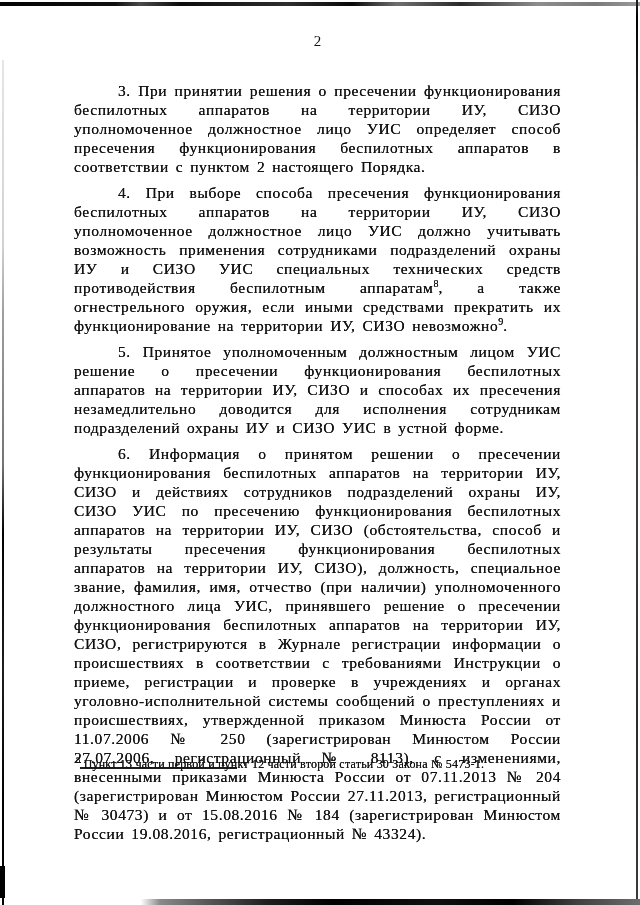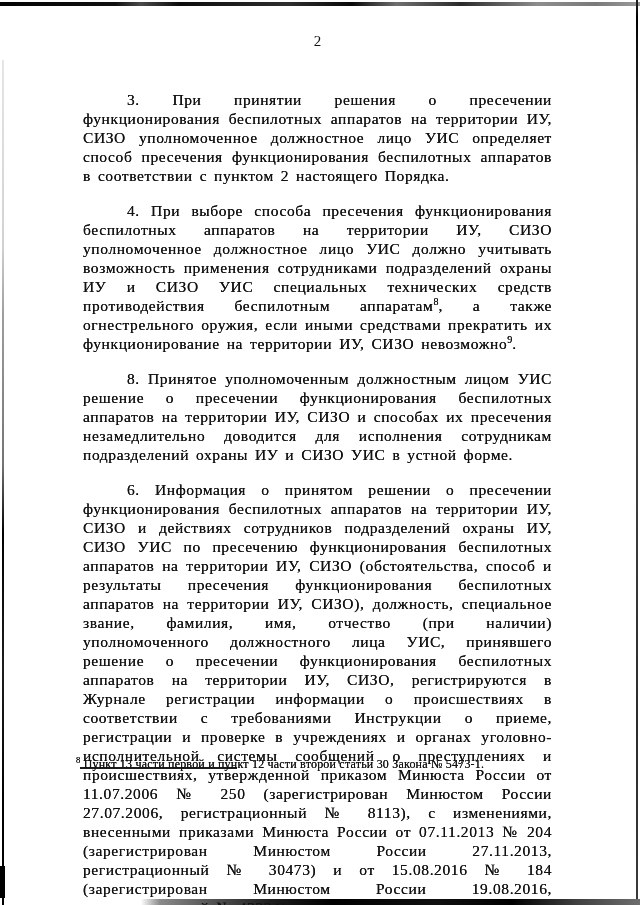--- a/index.html
+++ b/index.html
@@ -36,21 +36,21 @@
     position: absolute; top: 33px; left: 67px; width: 501px;
     text-align: center; font-size: 15px;
   }
   .body-text {
     position: absolute; top: 74px; left: 67px; width: 501px;
     font-size: 15.5px; line-height: 19px;
     text-align: justify;
     letter-spacing: 0.6px; word-spacing: 2.5px;
     text-shadow: 0 0 0.5px currentColor;
   }
-  .body-text p { margin: 16px; text-indent: 44px; }
+  .body-text p { margin: 7px; text-indent: 44px; }
   .body-text sup.fn-ref {
     font-size: 10px; line-height: 0; letter-spacing: 0;
     vertical-align: super;
   }
   .footnote-sep {
     position: absolute; left: 80px; top: 767px; width: 157px; height: 2px;
     background: #1c1c1c;
   }
   .footnotes {
     position: absolute; left: 76px; top: 756px; width: 485px;
@@ -68,20 +68,20 @@
 <div class="scan-right"></div>
 <div class="scan-left"></div>
 <div class="scan-bottom-left-mark"></div>
 <div class="scan-bottom"></div>
 
 <div class="page-number">2</div>
 
 <div class="body-text" id="document-body">
     <p>3. При принятии решения о пресечении функционирования беспилотных аппаратов на территории ИУ, СИЗО уполномоченное должностное лицо УИС определяет способ пресечения функционирования беспилотных аппаратов в соответствии с пунктом 2 настоящего Порядка.</p>
     <p>4. При выборе способа пресечения функционирования беспилотных аппаратов на территории ИУ, СИЗО уполномоченное должностное лицо УИС должно учитывать возможность применения сотрудниками подразделений охраны ИУ и СИЗО УИС специальных технических средств противодействия беспилотным аппаратам<sup class="fn-ref">8</sup>, а также огнестрельного оружия, если иными средствами прекратить их функционирование на территории ИУ, СИЗО невозможно<sup class="fn-ref">9</sup>.</p>
-    <p>8. Принятое уполномоченным должностным лицом УИС решение о пресечении функционирования беспилотных аппаратов на территории ИУ, СИЗО и способах их пресечения незамедлительно доводится для исполнения сотрудникам подразделений охраны ИУ и СИЗО УИС в устной форме.</p>
+    <p>5. Принятое уполномоченным должностным лицом УИС решение о пресечении функционирования беспилотных аппаратов на территории ИУ, СИЗО и способах их пресечения незамедлительно доводится для исполнения сотрудникам подразделений охраны ИУ и СИЗО УИС в устной форме.</p>
     <p>6. Информация о принятом решении о пресечении функционирования беспилотных аппаратов на территории ИУ, СИЗО и действиях сотрудников подразделений охраны ИУ, СИЗО УИС по пресечению функционирования беспилотных аппаратов на территории ИУ, СИЗО (обстоятельства, способ и результаты пресечения функционирования беспилотных аппаратов на территории ИУ, СИЗО), должность, специальное звание, фамилия, имя, отчество (при наличии) уполномоченного должностного лица УИС, принявшего решение о пресечении функционирования беспилотных аппаратов на территории ИУ, СИЗО, регистрируются в Журнале регистрации информации о происшествиях в соответствии с требованиями Инструкции о приеме, регистрации и проверке в учреждениях и органах уголовно-исполнительной системы сообщений о преступлениях и происшествиях, утвержденной приказом Минюста России от 11.07.2006 № 250 (зарегистрирован Минюстом России 27.07.2006, регистрационный № 8113), с изменениями, внесенными приказами Минюста России от 07.11.2013 № 204 (зарегистрирован Минюстом России 27.11.2013, регистрационный № 30473) и от 15.08.2016 № 184 (зарегистрирован Минюстом России 19.08.2016, регистрационный № 43324).</p>
   </div>
 
 <div class="footnote-sep"></div>
 <div class="footnotes" id="footnotes">
     <div class="footnote"><sup class="fn-marker">8</sup> Пункт 13 части первой и пункт 12 части второй статьи 30 Закона № 5473-1.</div>
   </div>
 
 </body></html>

